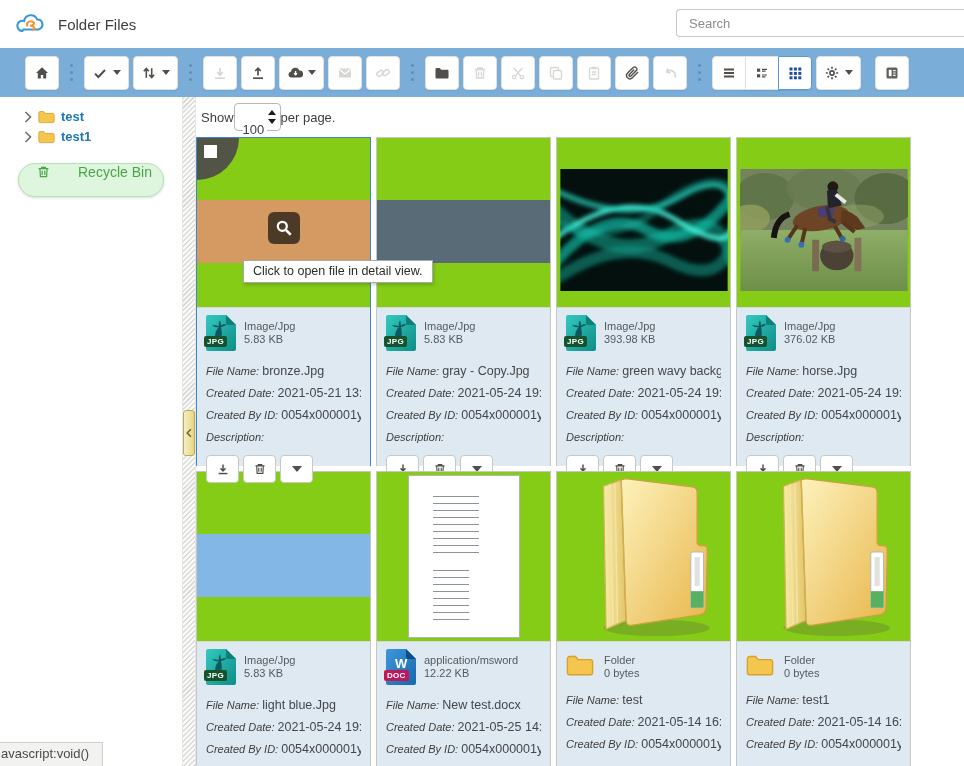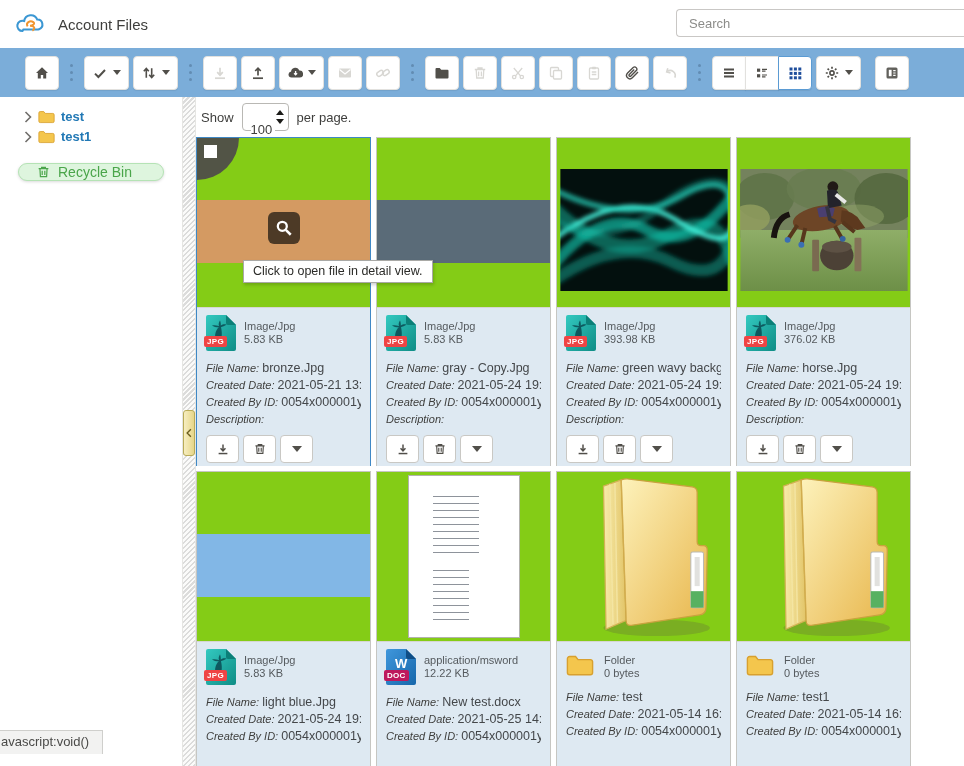--- a/index.html
+++ b/index.html
@@ -36,39 +36,39 @@
   .seg .tbtn:last-child { border-radius:0 4px 4px 0; }
   .seg .tbtn.active { border-color:#5b9bd3; color:#1f4e9c; position:relative; z-index:1; }
   .report { margin-left:10px; color:#62615c; }
 
   
   .sidebar { position:absolute; left:0; top:97px; width:182px; bottom:0; background:#fff; padding-top:10px; }
   .tree-row { display:flex; align-items:center; gap:6px; padding:2px 0 3px 24px; cursor:pointer; }
   .tree-row .chev { width:8px; height:12px; color:#706e6b; }
   .tree-row .fold { width:17px; height:14px; }
   .tree-label { font-size:13px; font-weight:bold; color:#2178b5; }
-  .recycle { margin:16px 0 0 18px; width:146px; height:18px; border-radius:17px; background:#def5de;
-    border:1px solid #b5e3b5; color:#4aa54a; display:flex; align-items:flex-start; gap:7px;
+  .recycle { margin:16px 0 0 18px; width:146px; height:34px; border-radius:17px; background:#def5de;
+    border:1px solid #b5e3b5; color:#4aa54a; display:flex; align-items:flex-start; gap:27px;
     padding-left:17px; font-size:14px; box-shadow:0 1px 3px rgba(0,0,0,.15); cursor:pointer; }
   .recycle .ico { width:15px; height:16px; }
 
   
   .splitter { position:absolute; left:182px; top:97px; width:14px; bottom:0; background:#fbfbfa;
     background-image:repeating-linear-gradient(135deg, rgba(110,110,110,.22) 0 1.5px, transparent 1.5px 3.5px);
     border-left:1px solid #e6e6e3; border-right:1px solid #e6e6e3; cursor:col-resize; }
   .handle { position:absolute; left:0; top:313px; width:12px; height:46px;
     background:linear-gradient(90deg,#f7eec0,#e6d689); border:1px solid #b9ab57; border-radius:3px;
     display:flex; align-items:center; justify-content:center; color:#6b5d1e; cursor:pointer; }
   .handle svg { width:6px; height:10px; }
 
   
   .main { position:absolute; left:196px; top:97px; right:0; bottom:0; overflow:hidden; background:#fff; }
   .crumb { height:26px; background:#f4f4f2; border-bottom:1px solid #e0e0dc; display:flex;
     align-items:center; padding-left:21px; font-size:13px; color:#2178b5; letter-spacing:.3px; }
-  .controls { height:40px; display:flex; align-items:center; gap:8px; padding-left:5px;
+  .controls { height:40px; display:flex; align-items:center; padding-left:5px;
     font-size:13px; color:#3e3e3c; }
   .spin-box { width:47px; height:28px; border:1px solid #b9b8b4; border-radius:4px; background:#fff;
     display:flex; align-items:center; padding:0 5px 0 8px; }
   .spin-box input { width:24px; border:none; outline:none; font-size:13px; font-family:inherit; color:#3e3e3c;margin-top:24px; }
   .spin-arrows { display:flex; flex-direction:column; gap:4px; margin-left:1px; }
   .spin-arrows .up { width:0;height:0;border-left:4px solid transparent;border-right:4px solid transparent;
     border-bottom:5px solid #1b1b18; cursor:pointer; }
   .spin-arrows .down { width:0;height:0;border-left:4px solid transparent;border-right:4px solid transparent;
     border-top:5px solid #1b1b18; cursor:pointer; }
 
@@ -97,35 +97,35 @@
   .zoombtn svg { width:18px; height:18px; }
   .tip { position:absolute; top:122px; left:46px; background:#fff; border:1px solid #a9a9a6;
     padding:3px 9px 4px; font-size:12.5px; color:#2b2b28; white-space:nowrap;
     box-shadow:1px 2px 3px rgba(0,0,0,.18); z-index:10; }
 
   .info { height:158px; background:#dee9f2; padding:7px 9px 0; }
   .meta { display:flex; gap:8px; }
   .doc-icon { width:30px; height:36px; position:relative; flex:none; }
   .doc-icon > svg { width:30px; height:36px; }
   .badge { position:absolute; left:-2px; bottom:4px; font-size:8px; font-weight:bold; color:#fff;
-    background:#ef4444; padding:1px 3px; border-radius:2px; font-style:normal; letter-spacing:.3px; }
+    background:#14532d; padding:1px 3px; border-radius:2px; font-style:normal; letter-spacing:.3px; }
   .doc-icon.doc .badge { background:#be185d; }
   .letter { position:absolute; top:7px; left:9px; color:#fff; font-weight:bold; font-size:13px; }
   .meta-text { font-size:11px; color:#555a5e; padding-top:5px; line-height:13px; }
-  .frow { font-size:11px; line-height:17px; white-space:nowrap; overflow:hidden; color:#3e3e3c; }
+  .frow { font-size:11px; line-height:22px; white-space:nowrap; overflow:hidden; color:#3e3e3c; }
   .frow:nth-of-type(2) { margin-top:9px; }
   .frow i { font-style:italic; }
   .frow .val { font-size:12.5px; color:#44474a; }
   .actions { display:flex; gap:4px; margin-top:7px; }
   .act { width:33px; height:28px; background:#fff; border:1px solid #c9c8c4; border-radius:4px;
     display:flex; align-items:center; justify-content:center; color:#514f4a; cursor:pointer; }
   .act svg { width:14px; height:14px; }
   .caret.big { border-left-width:5px; border-right-width:5px; border-top-width:6px; }
 
-  .status { position:absolute; left:0; bottom:12px; background:#f2f2f1; border:1px solid #cfcfcc;
+  .status { position:absolute; left:0; bottom:0; background:#f2f2f1; border:1px solid #cfcfcc;
     border-left:none; border-bottom:none; padding:3px 13px 5px 1px; font-size:13px; color:#4a4a48; z-index:50; }
   .defs { position:absolute; width:0; height:0; overflow:hidden; }
 </style>
 </head>
 <body>
 
 <svg class="defs" aria-hidden="true">
   <defs>
     <linearGradient id="g-jpg" x1="0" y1="0" x2="1" y2="1">
         <stop offset="0" stop-color="#33c9c0"></stop>
@@ -317,21 +317,21 @@
     <path d="M97 26 l10 8" stroke="#e8e8e6" stroke-width="4" fill="none"></path>
     <path d="M88 38 l3 13 6 3" stroke="#343440" stroke-width="4" fill="none"></path>
   </symbol>
 </svg>
 
 <div class="header">
   <svg class="logo" viewBox="0 0 34 24">
     <path d="M9 19.5 a5.5 5.5 0 1 1 1.8-10.7 A7.2 7.2 0 0 1 24.6 7.2 a5.3 5.3 0 0 1 2 10.3 q-1 .4-2 .4 H10 Z" fill="none" stroke="#3b97d3" stroke-width="2.2"></path>
     <path d="M14.5 14.5 c-2.5-3.5 2.5-7 6-4.5 c2.8 2-1.5 3.8-3.5 3.8 c4.2 0 6.5 2.7 2.5 5.2" fill="none" stroke="#f0952f" stroke-width="2"></path>
   </svg>
-  <span class="title">Account Files</span>
+  <span class="title">Folder Files</span>
   <input class="search" type="text" placeholder="Search" style="">
 </div>
 
 <div class="toolbar">
   <button class="tbtn">
       <svg class="ico">
         <use href="#i-home"></use>
       </svg>
     </button>
   <span class="tsep">

